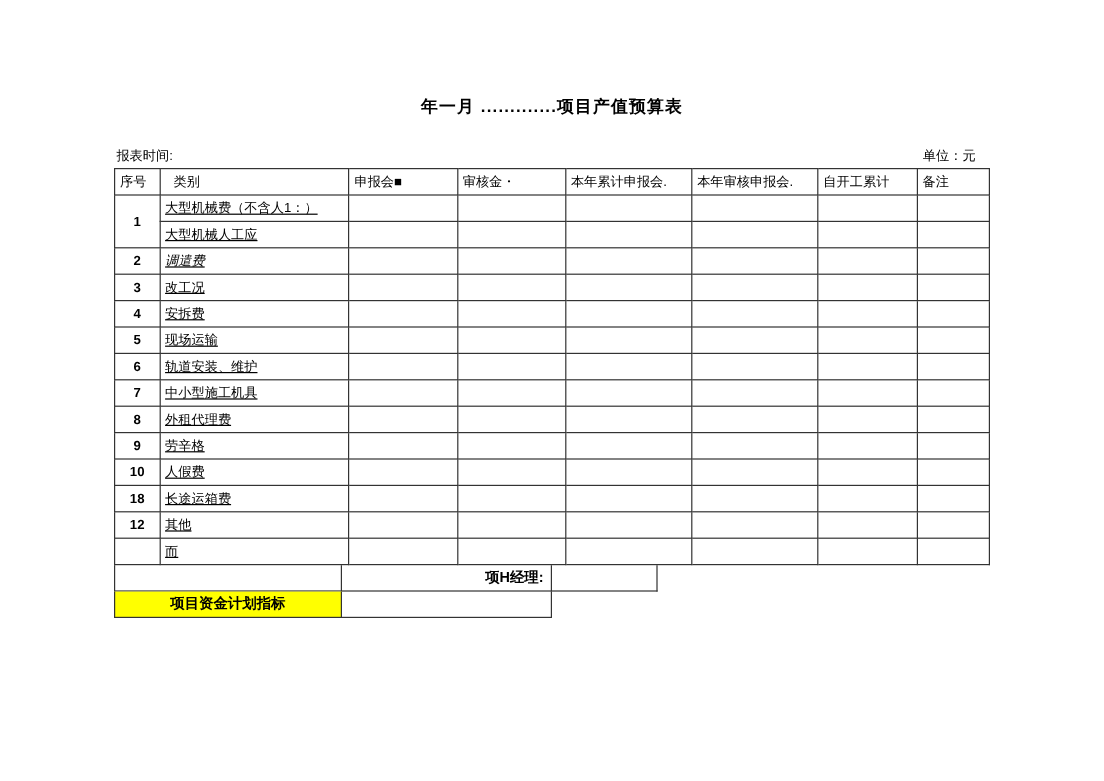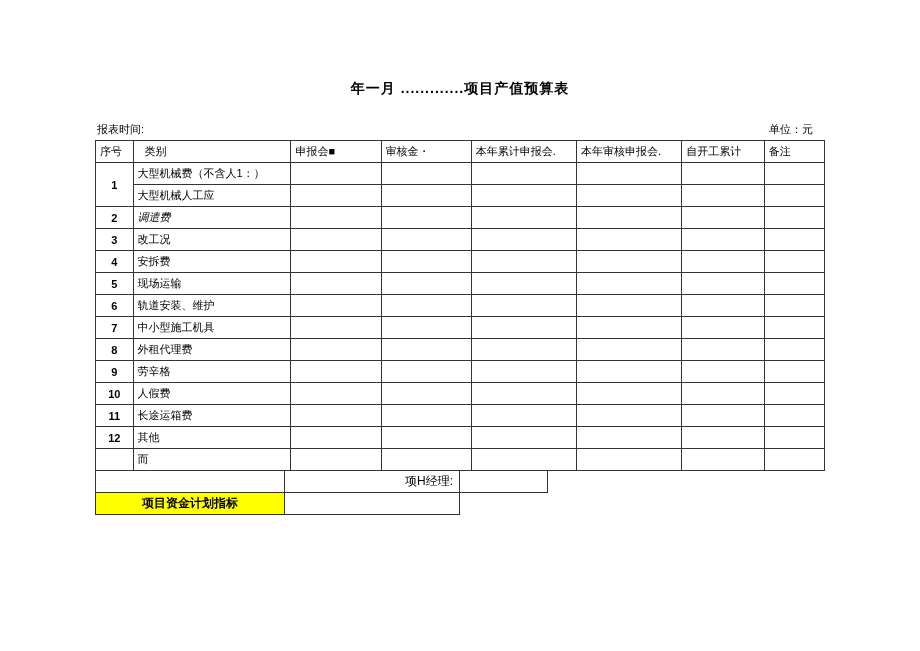--- a/index.html
+++ b/index.html
@@ -65,20 +65,21 @@
     col.c-d3 { width: 14%; }
     col.c-d4 { width: 14%; }
     col.c-d5 { width: 11%; }
     col.c-d6 { width: 8%; }
     .seq-cell {
       text-align: center;
       font-weight: bold;
     }
     .cat-cell {
       text-align: left;
+      text-decoration: underline;
     }
     .italic {
       font-style: italic;
     }
     .sign-left-bottom {
       height: 22px;
       background: #ffff00;
       display: flex;
       align-items: center;
       justify-content: center;
@@ -236,21 +237,21 @@
           <td class="seq-cell">10</td>
           <td class="cat-cell">人假费</td>
           <td></td>
           <td></td>
           <td></td>
           <td></td>
           <td></td>
           <td></td>
         </tr>
         <tr>
-          <td class="seq-cell">11</td>
+          <td class="seq-cell">18</td>
           <td class="cat-cell">长途运箱费</td>
           <td></td>
           <td></td>
           <td></td>
           <td></td>
           <td></td>
           <td></td>
         </tr>
         <tr>
           <td class="seq-cell">12</td>
@@ -273,21 +274,21 @@
           <td></td>
         </tr>
       </tbody>
   </table>
 
   <div class="after-table-row">
     <div style="width:26%; display:flex; flex-direction:column;">
       <div style="height:22px; border-left:1px solid #333; border-bottom:1px solid #333; border-right:1px solid #333;"></div>
       <div class="sign-left-bottom" style="border-left:1px solid #333; border-bottom:1px solid #333; border-right:1px solid #333;">项目资金计划指标</div>
     </div>
-    <div style="width:24%; display:flex; flex-direction:column;">
+    <div style="width:24%; display:flex; flex-direction:column;font-weight:bold;">
       <div class="pm-label-cell" style="justify-content:flex-end; padding-right:6px; padding-left:0;">
         <span>项H经理:</span>
       </div>
       <div style="height:22px; border-bottom:1px solid #333; border-right:1px solid #333;"></div>
     </div>
     <div style="width:12%; display:flex; flex-direction:column;">
       <div style="height:22px; border-bottom:1px solid #333; border-right:1px solid #333;"></div>
       <div style="height:22px;"></div>
     </div>
   </div>

